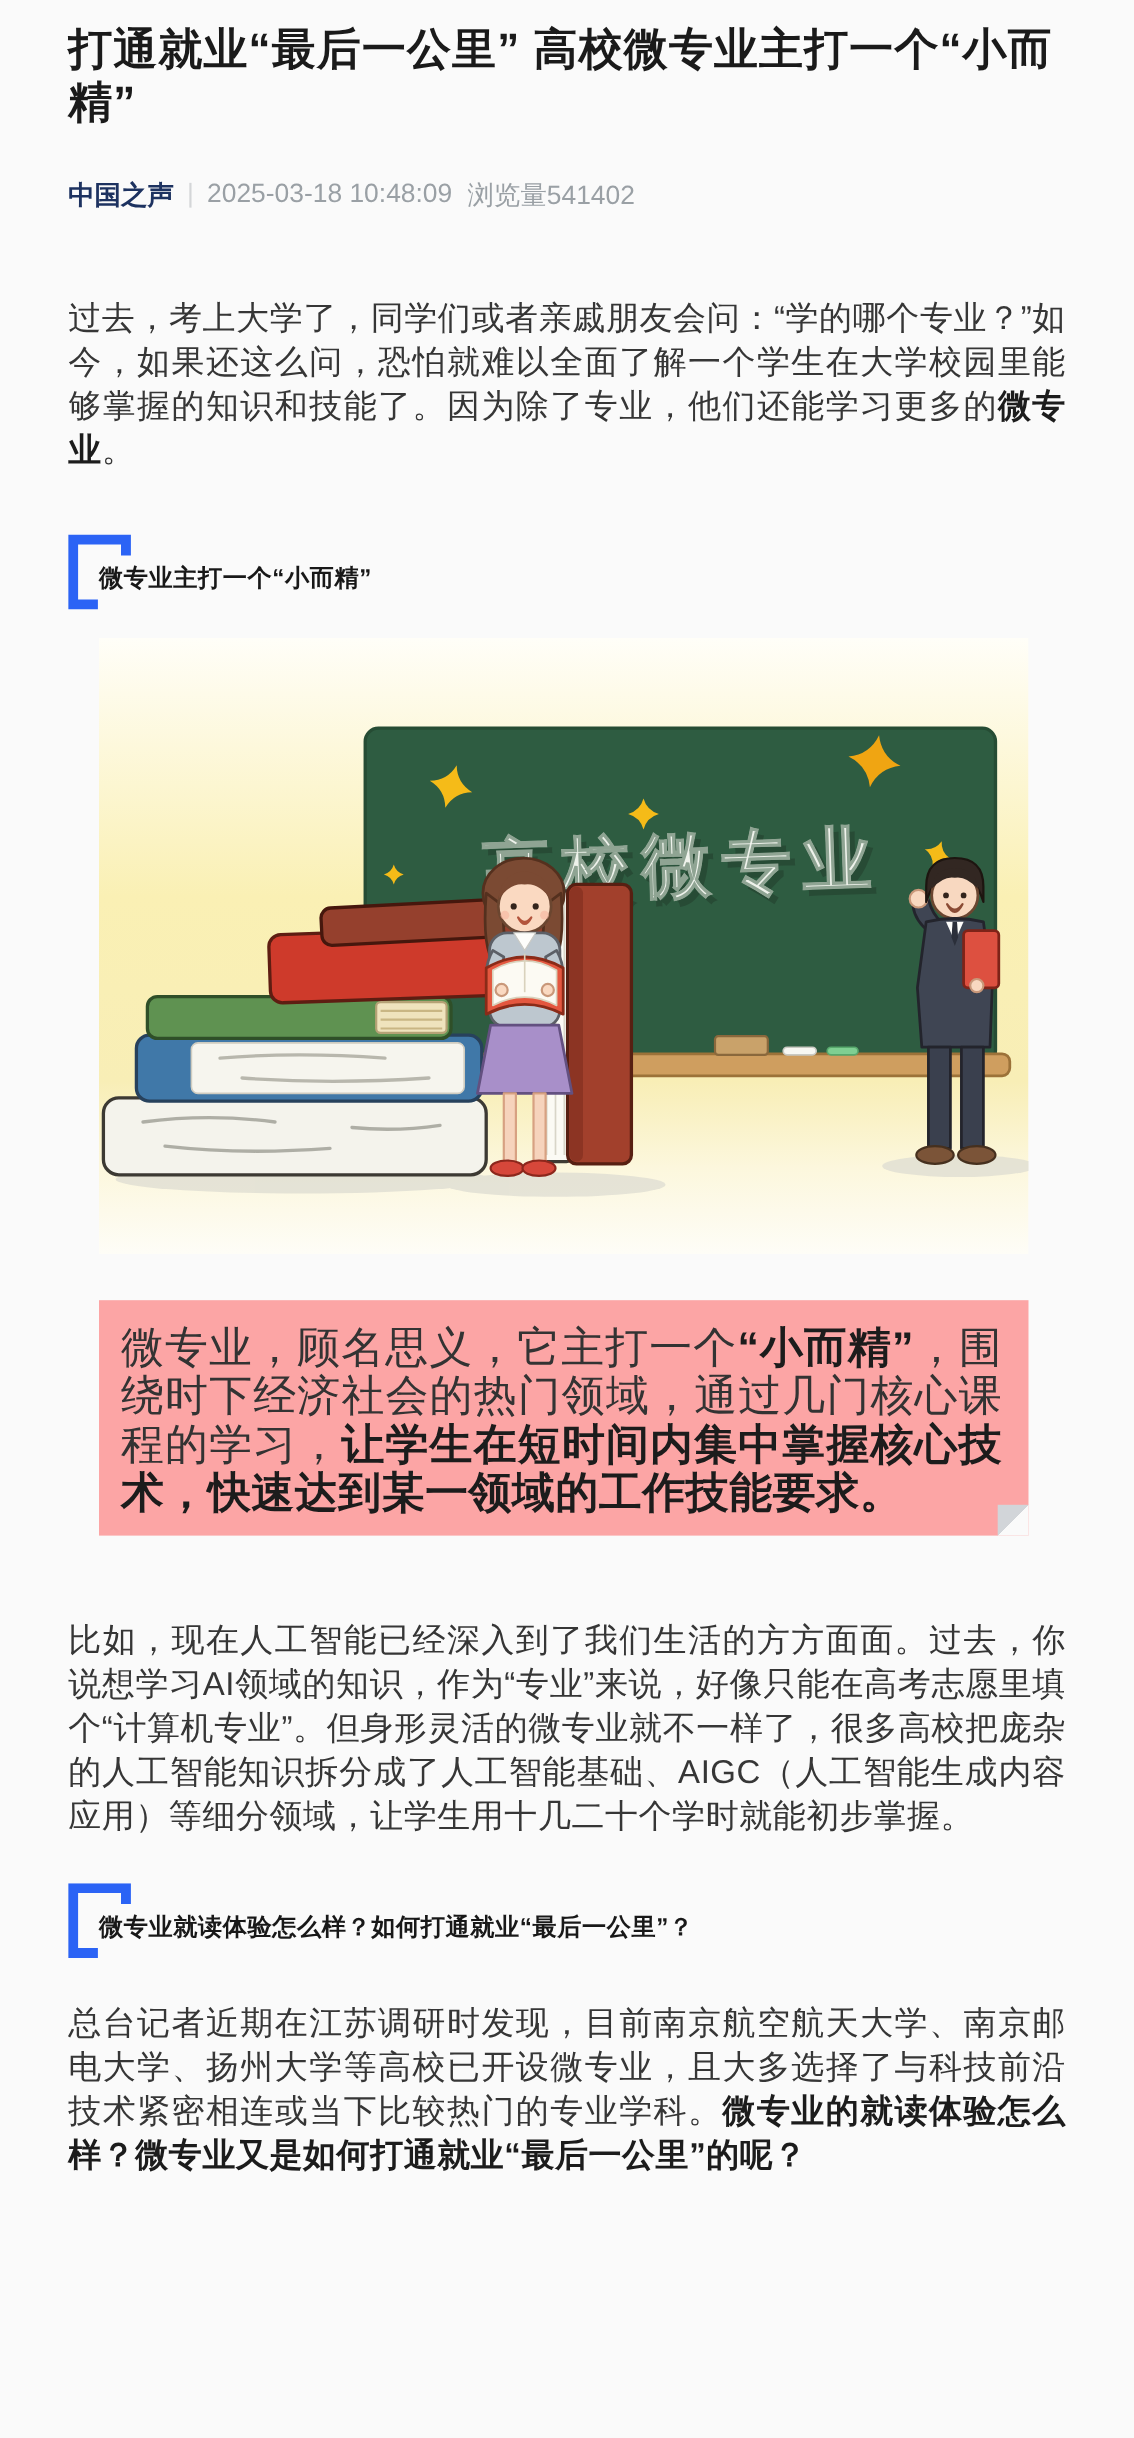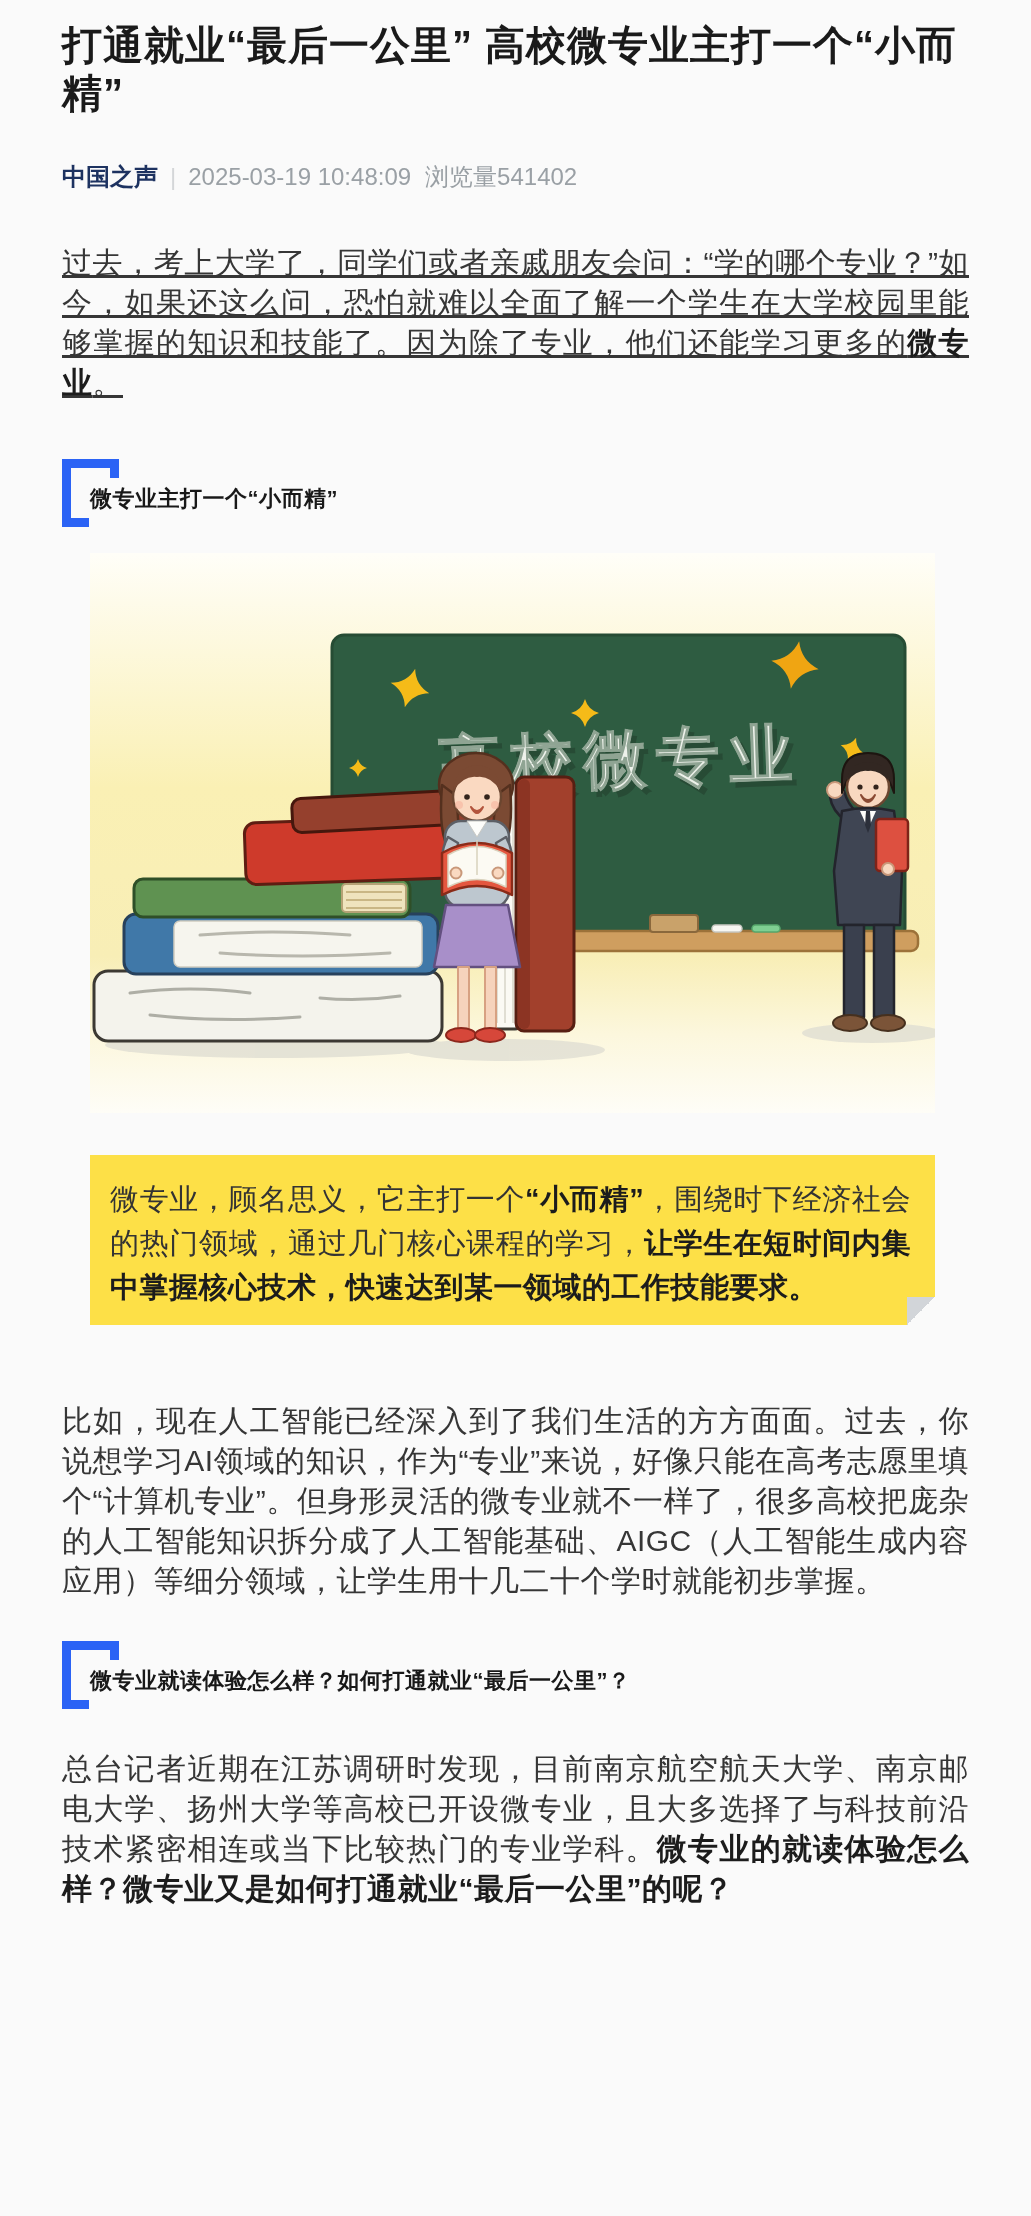--- a/index.html
+++ b/index.html
@@ -17,56 +17,56 @@
   .meta{margin-top:44px;font-size:24px;display:flex;align-items:center;}
   .source{color:#1d3260;font-weight:700;}
   .sep{color:#d4d6d8;margin:0 12px;font-weight:400;font-size:24px;}
   .meta-gray{color:#9aa0a5;}
   .views{margin-left:14px;}
   .para{
     margin:46px 0 0 0;
     font-size:30px;line-height:40px;letter-spacing:.5px;
     color:#363636;text-align:justify;
   }
-  .p1{margin-top:50px;text-decoration:underline;}
+  .p1{margin-top:77px;}
   .p2{margin-top:76px;}
   .b{font-weight:700;color:#1c1c1c;}
   .section-head{
     margin-top:56px;position:relative;
     padding:25px 0 0 28px;height:43px;
   }
   .sh2{margin-top:40px;}
   .bracket{position:absolute;left:0;top:0;}
   .sh-txt{font-size:22px;font-weight:700;color:#181818;letter-spacing:.5px;}
   .figure{margin:26px 0 0 28px;width:845px;height:560px;}
   .figure svg{display:block;}
   .quote{
     margin:42px 0 0 28px;width:845px;box-sizing:border-box;
-    background:#fde047;position:relative;
+    background:#fca5a5;position:relative;
     padding:22px 24px 16px 20px;
-    font-size:29px;line-height:44px;letter-spacing:.5px;color:#333;
+    font-size:39px;line-height:44px;letter-spacing:.5px;color:#333;
     text-align:justify;
   }
   .quote::after{
     content:"";position:absolute;right:0;bottom:0;width:28px;height:28px;
     background:linear-gradient(135deg,#d2d5d9 50%,#fafafa 50%);
   }
   .p5{margin-top:40px;}
 </style>
 </head>
 <body>
 
 <article class="content">
 
   <h1 class="title">打通就业“最后一公里” 高校微专业主打一个“小而精”</h1>
 
   <div class="meta">
     <span class="source">中国之声</span>
     <span class="sep">|</span>
-    <span class="meta-gray">2025-03-19 10:48:09</span>
+    <span class="meta-gray">2025-03-18 10:48:09</span>
     <span class="meta-gray views">浏览量541402</span>
   </div>
 
   <p class="para p1"><span>过去，考上大学了，同学们或者亲戚朋友会问：“学的哪个专业？”如今，如果还这么问，恐怕就难以全面了解一个学生在大学校园里能够掌握的知识和技能了。因为除了专业，他们还能学习更多的</span><span class="b">微专业</span><span>。</span></p>
 
   <div class="section-head sh1">
     <svg class="bracket" width="58" height="68" viewBox="0 0 58 68" aria-hidden="true">
       <path d="M0,0 H57 V19 H48 V9 H9 V59 H27 V68 H0 Z" fill="#2b63f5"></path>
     </svg>
     <span class="sh-txt">微专业主打一个“小而精”</span>

